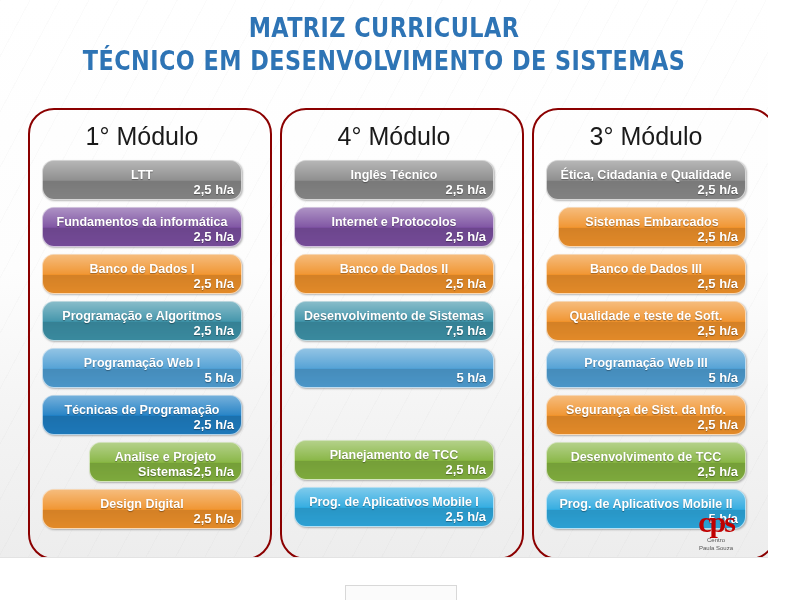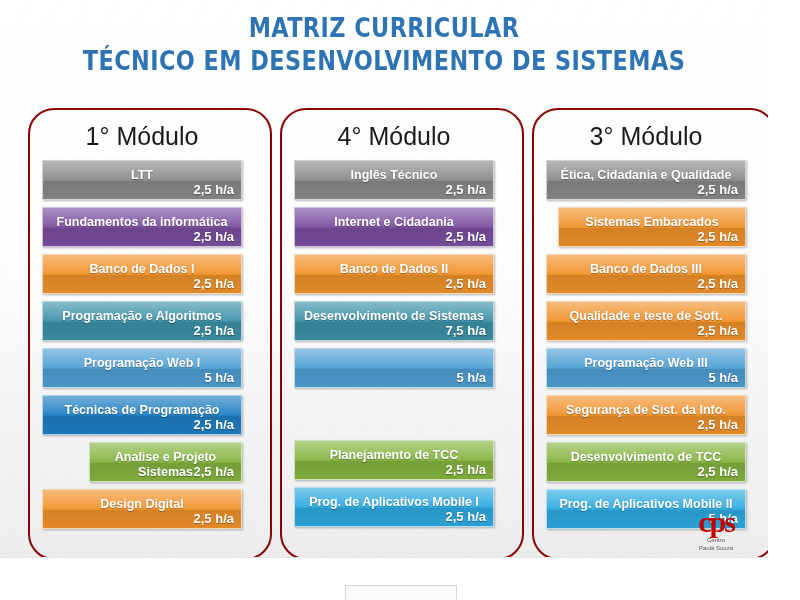--- a/index.html
+++ b/index.html
@@ -103,21 +103,21 @@
   }
   .courses {
     display: flex;
     flex-direction: column;
     gap: 7px;
     padding: 0 4px;
   }
   .course {
     position: relative;
     height: 38px;
-    border-radius: 0;
+    border-radius: 12px;
     border: 1px solid rgba(255,255,255,0.65);
     box-shadow: 1px 1px 2px rgba(0,0,0,0.28);
     color: #ffffff;
     overflow: hidden;
   }
   .course .sheen {
     position: absolute;
     left: 0; right: 0; top: 0;
     height: 50%;
     background: linear-gradient(180deg, rgba(255,255,255,0.38), rgba(255,255,255,0.05));
@@ -232,21 +232,21 @@
     <div class="module">
       <div class="module-title">4° Módulo</div>
       <div class="courses">
         <div class="course" style="background: linear-gradient(rgb(138, 138, 138) 0%, rgb(138, 138, 138) 52%, rgba(0, 0, 0, 0.12) 52%, rgba(0, 0, 0, 0.06) 100%), rgb(138, 138, 138);">
           <span class="sheen"></span>
           <span class="cname">Inglês Técnico</span>
           <span class="chours">2,5 h/a</span>
         </div>
         <div class="course" style="background: linear-gradient(rgb(123, 79, 160) 0%, rgb(123, 79, 160) 52%, rgba(0, 0, 0, 0.12) 52%, rgba(0, 0, 0, 0.06) 100%), rgb(123, 79, 160);">
           <span class="sheen"></span>
-          <span class="cname">Internet e Cidadania</span>
+          <span class="cname">Internet e Protocolos</span>
           <span class="chours">2,5 h/a</span>
         </div>
         <div class="course" style="background: linear-gradient(rgb(240, 146, 43) 0%, rgb(240, 146, 43) 52%, rgba(0, 0, 0, 0.12) 52%, rgba(0, 0, 0, 0.06) 100%), rgb(240, 146, 43);">
           <span class="sheen"></span>
           <span class="cname">Banco de Dados II</span>
           <span class="chours">2,5 h/a</span>
         </div>
         <div class="course" style="background: linear-gradient(rgb(61, 146, 168) 0%, rgb(61, 146, 168) 52%, rgba(0, 0, 0, 0.12) 52%, rgba(0, 0, 0, 0.06) 100%), rgb(61, 146, 168);">
           <span class="sheen"></span>
           <span class="cname">Desenvolvimento de Sistemas</span>

